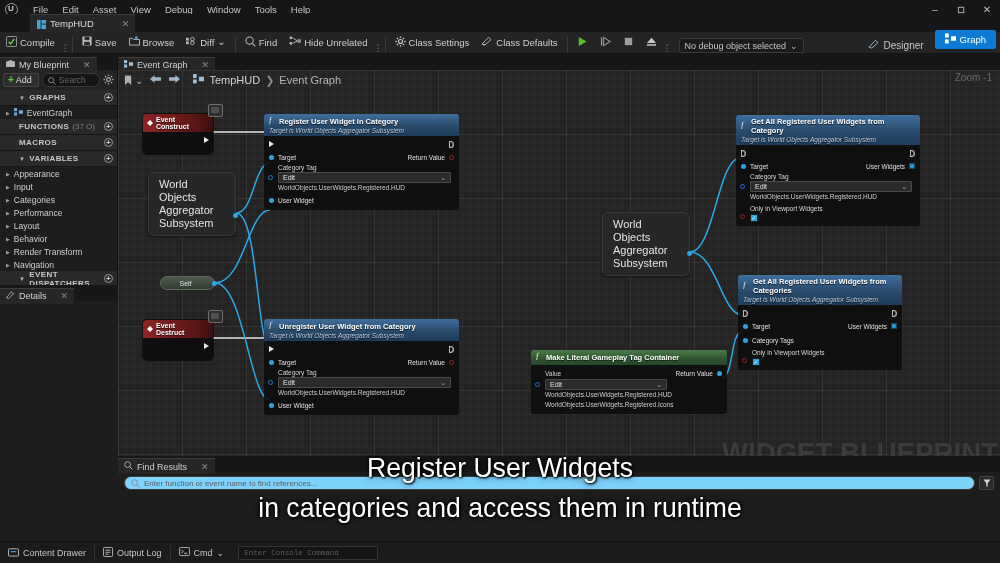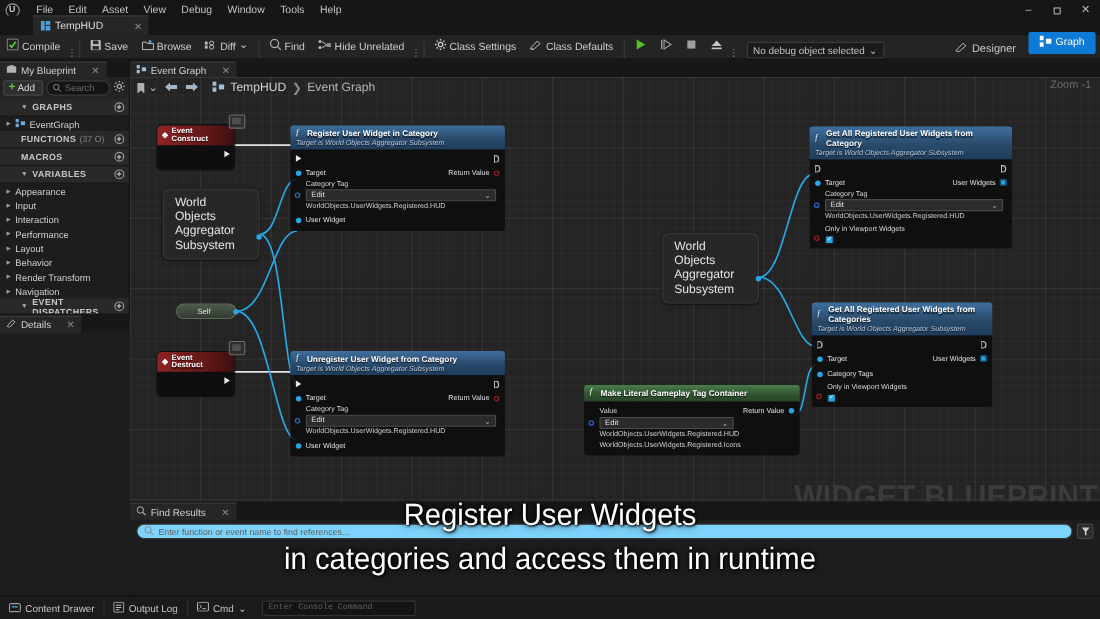--- a/index.html
+++ b/index.html
@@ -599,21 +599,21 @@
     <div class="item-row">
       <span class="tri">▶</span>
       <span>Appearance</span>
     </div>
     <div class="item-row">
       <span class="tri">▶</span>
       <span>Input</span>
     </div>
     <div class="item-row">
       <span class="tri">▶</span>
-      <span>Interaction</span>
+      <span>Categories</span>
     </div>
     <div class="item-row">
       <span class="tri">▶</span>
       <span>Performance</span>
     </div>
     <div class="item-row">
       <span class="tri">▶</span>
       <span>Layout</span>
     </div>
     <div class="item-row">

